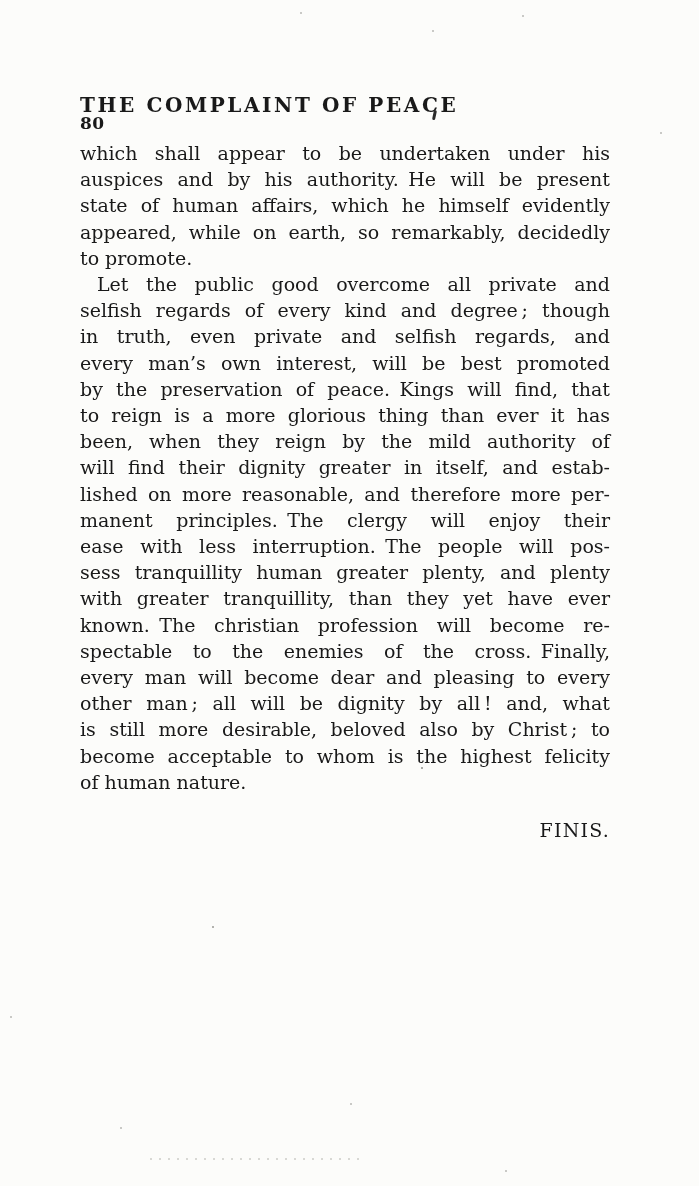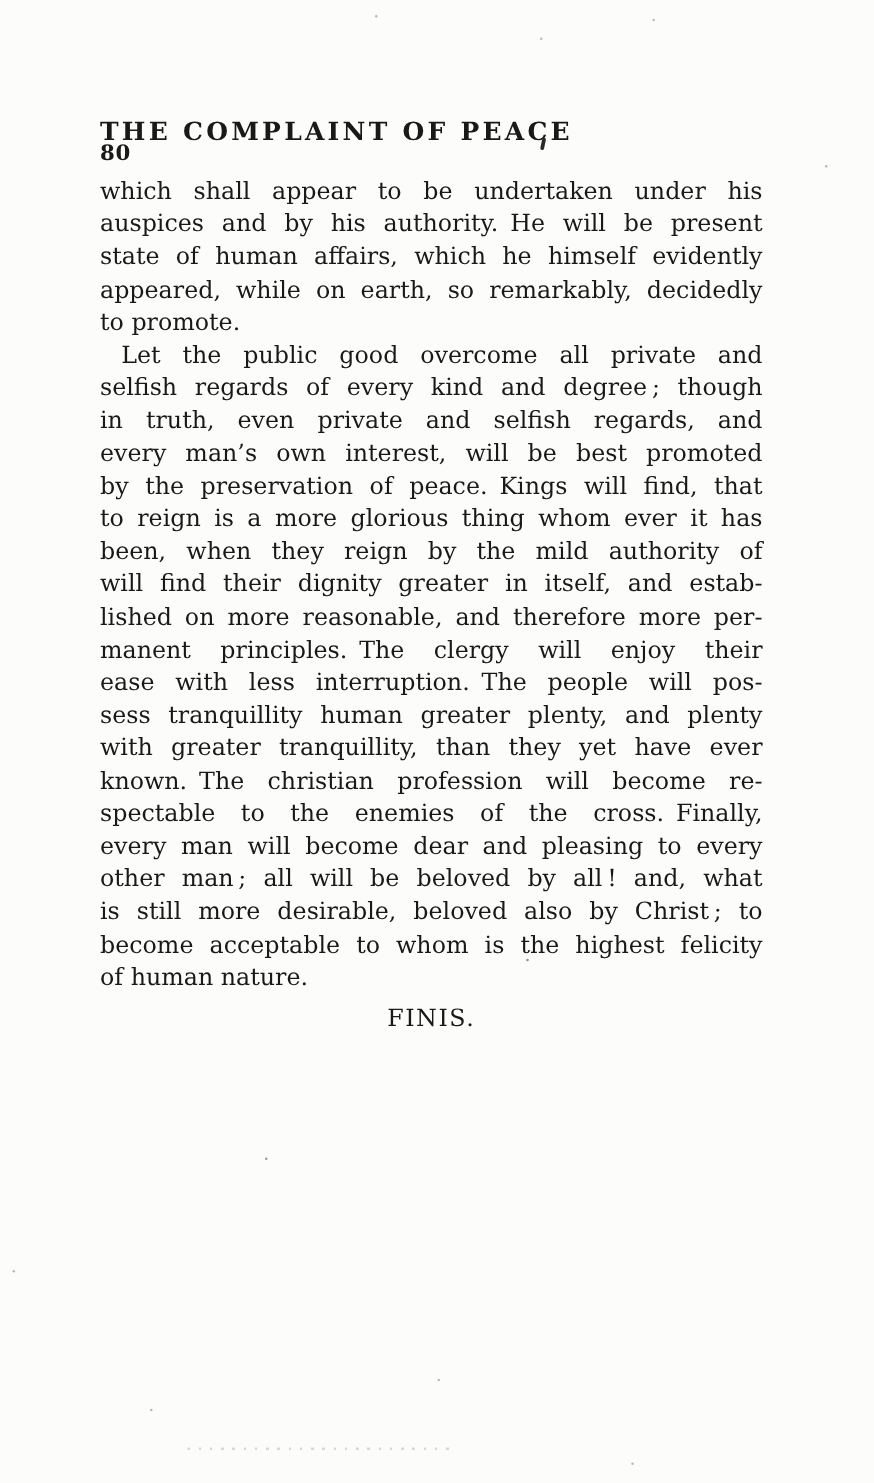--- a/index.html
+++ b/index.html
@@ -55,22 +55,22 @@
     text-align: justify;
     text-align-last: justify;
   }
   .line.last {
     text-align-last: left;
   }
   .line.indent {
     text-indent: 17px;
   }
   .finis {
-    margin-top: 7px;
-    text-align: center;
+    margin-top: 22px;
+    text-align: right;
     font-size: 19px;
     letter-spacing: 1.2px;
     font-weight: 500;
   }
   
   .speck {
     position: absolute;
     background: #b9b9b4;
     width: 2px;
     height: 2px;
@@ -113,32 +113,32 @@
     <div class="line">auspices and by his authority. He will be present</div>
     <div class="line">state of human affairs, which he himself evidently</div>
     <div class="line">appeared, while on earth, so remarkably, decidedly</div>
     <div class="line last">to promote.</div>
 
     <div class="line indent">Let the public good overcome all private and</div>
     <div class="line">selfish regards of every kind and degree ; though</div>
     <div class="line">in truth, even private and selfish regards, and</div>
     <div class="line">every man’s own interest, will be best promoted</div>
     <div class="line">by the preservation of peace. Kings will find, that</div>
-    <div class="line">to reign is a more glorious thing whom ever it has</div>
+    <div class="line">to reign is a more glorious thing than ever it has</div>
     <div class="line">been, when they reign by the mild authority of</div>
     <div class="line">will find their dignity greater in itself, and estab-</div>
     <div class="line">lished on more reasonable, and therefore more per-</div>
     <div class="line">manent principles. The clergy will enjoy their</div>
     <div class="line">ease with less interruption. The people will pos-</div>
     <div class="line">sess tranquillity human greater plenty, and plenty</div>
     <div class="line">with greater tranquillity, than they yet have ever</div>
     <div class="line">known. The christian profession will become re-</div>
     <div class="line">spectable to the enemies of the cross. Finally,</div>
     <div class="line">every man will become dear and pleasing to every</div>
-    <div class="line">other man ; all will be beloved by all ! and, what</div>
+    <div class="line">other man ; all will be dignity by all ! and, what</div>
     <div class="line">is still more desirable, beloved also by Christ ; to</div>
     <div class="line">become acceptable to whom is the highest felicity</div>
     <div class="line last">of human nature.</div>
 
     <div class="finis">FINIS.</div>
   </div>
 
   <div class="speck" style="left:300px; top:12px;"></div>
   <div class="speck" style="left:432px; top:30px;"></div>
   <div class="speck" style="left:522px; top:15px;"></div>

